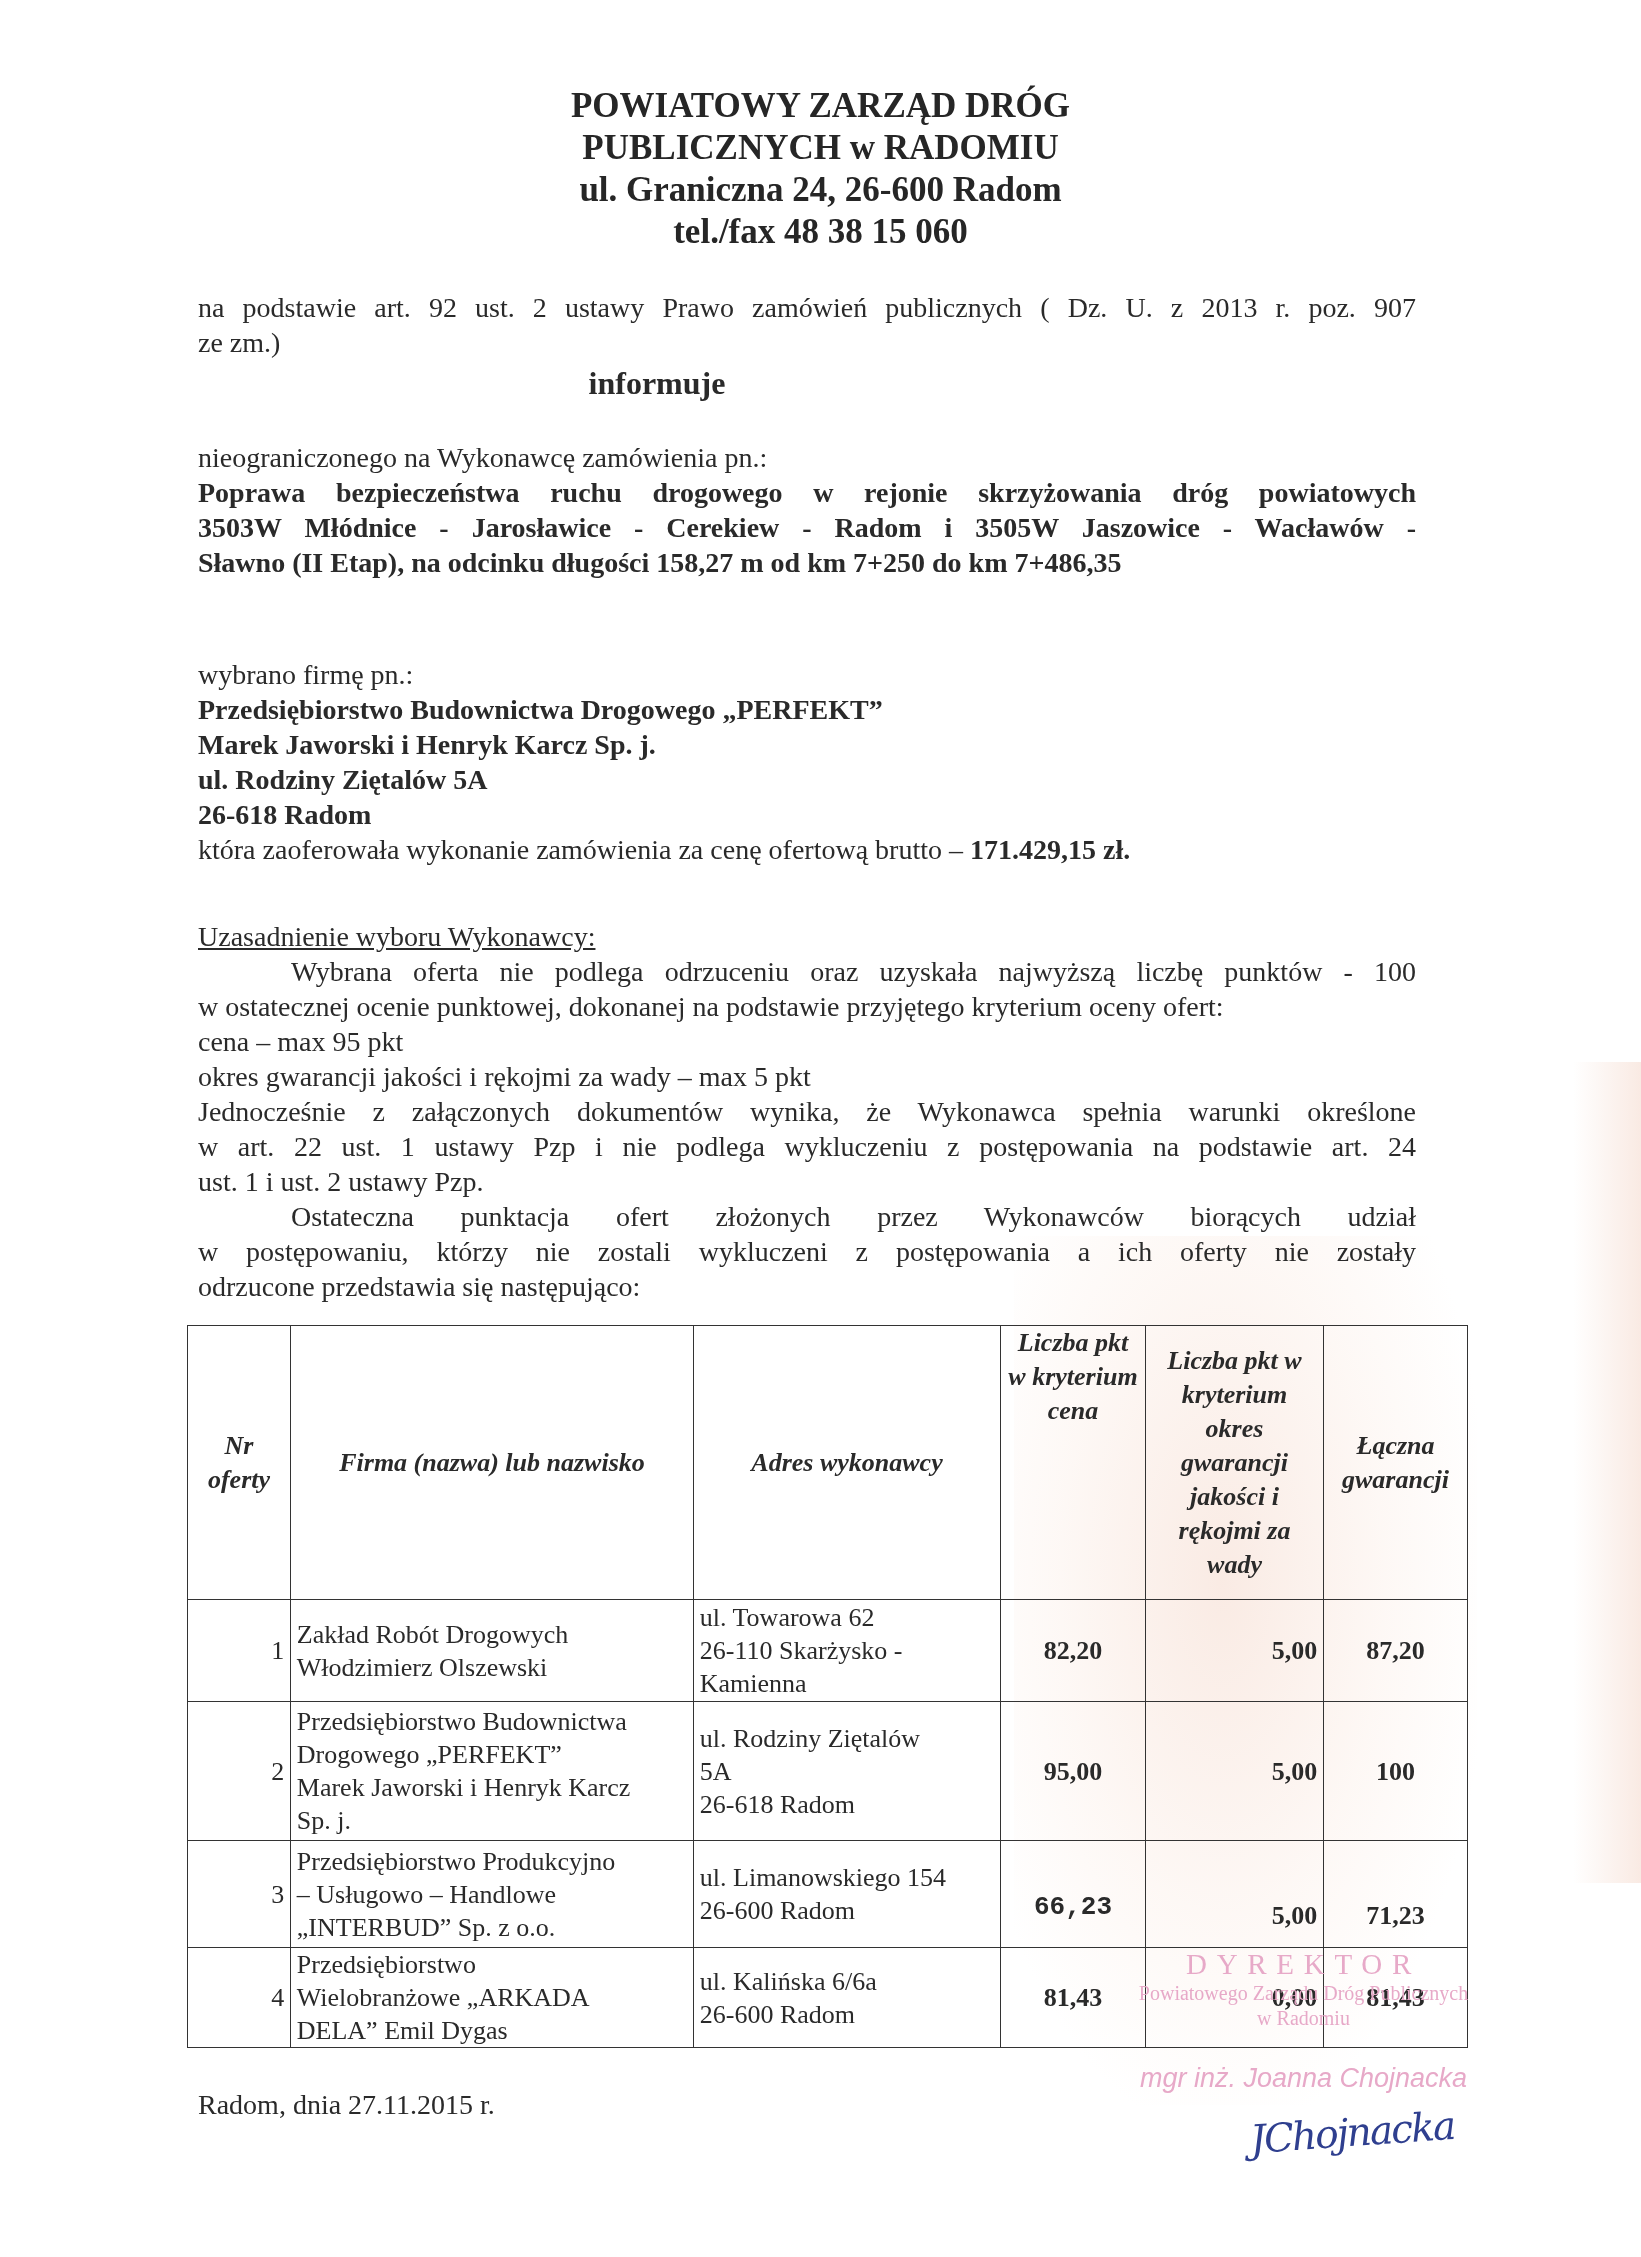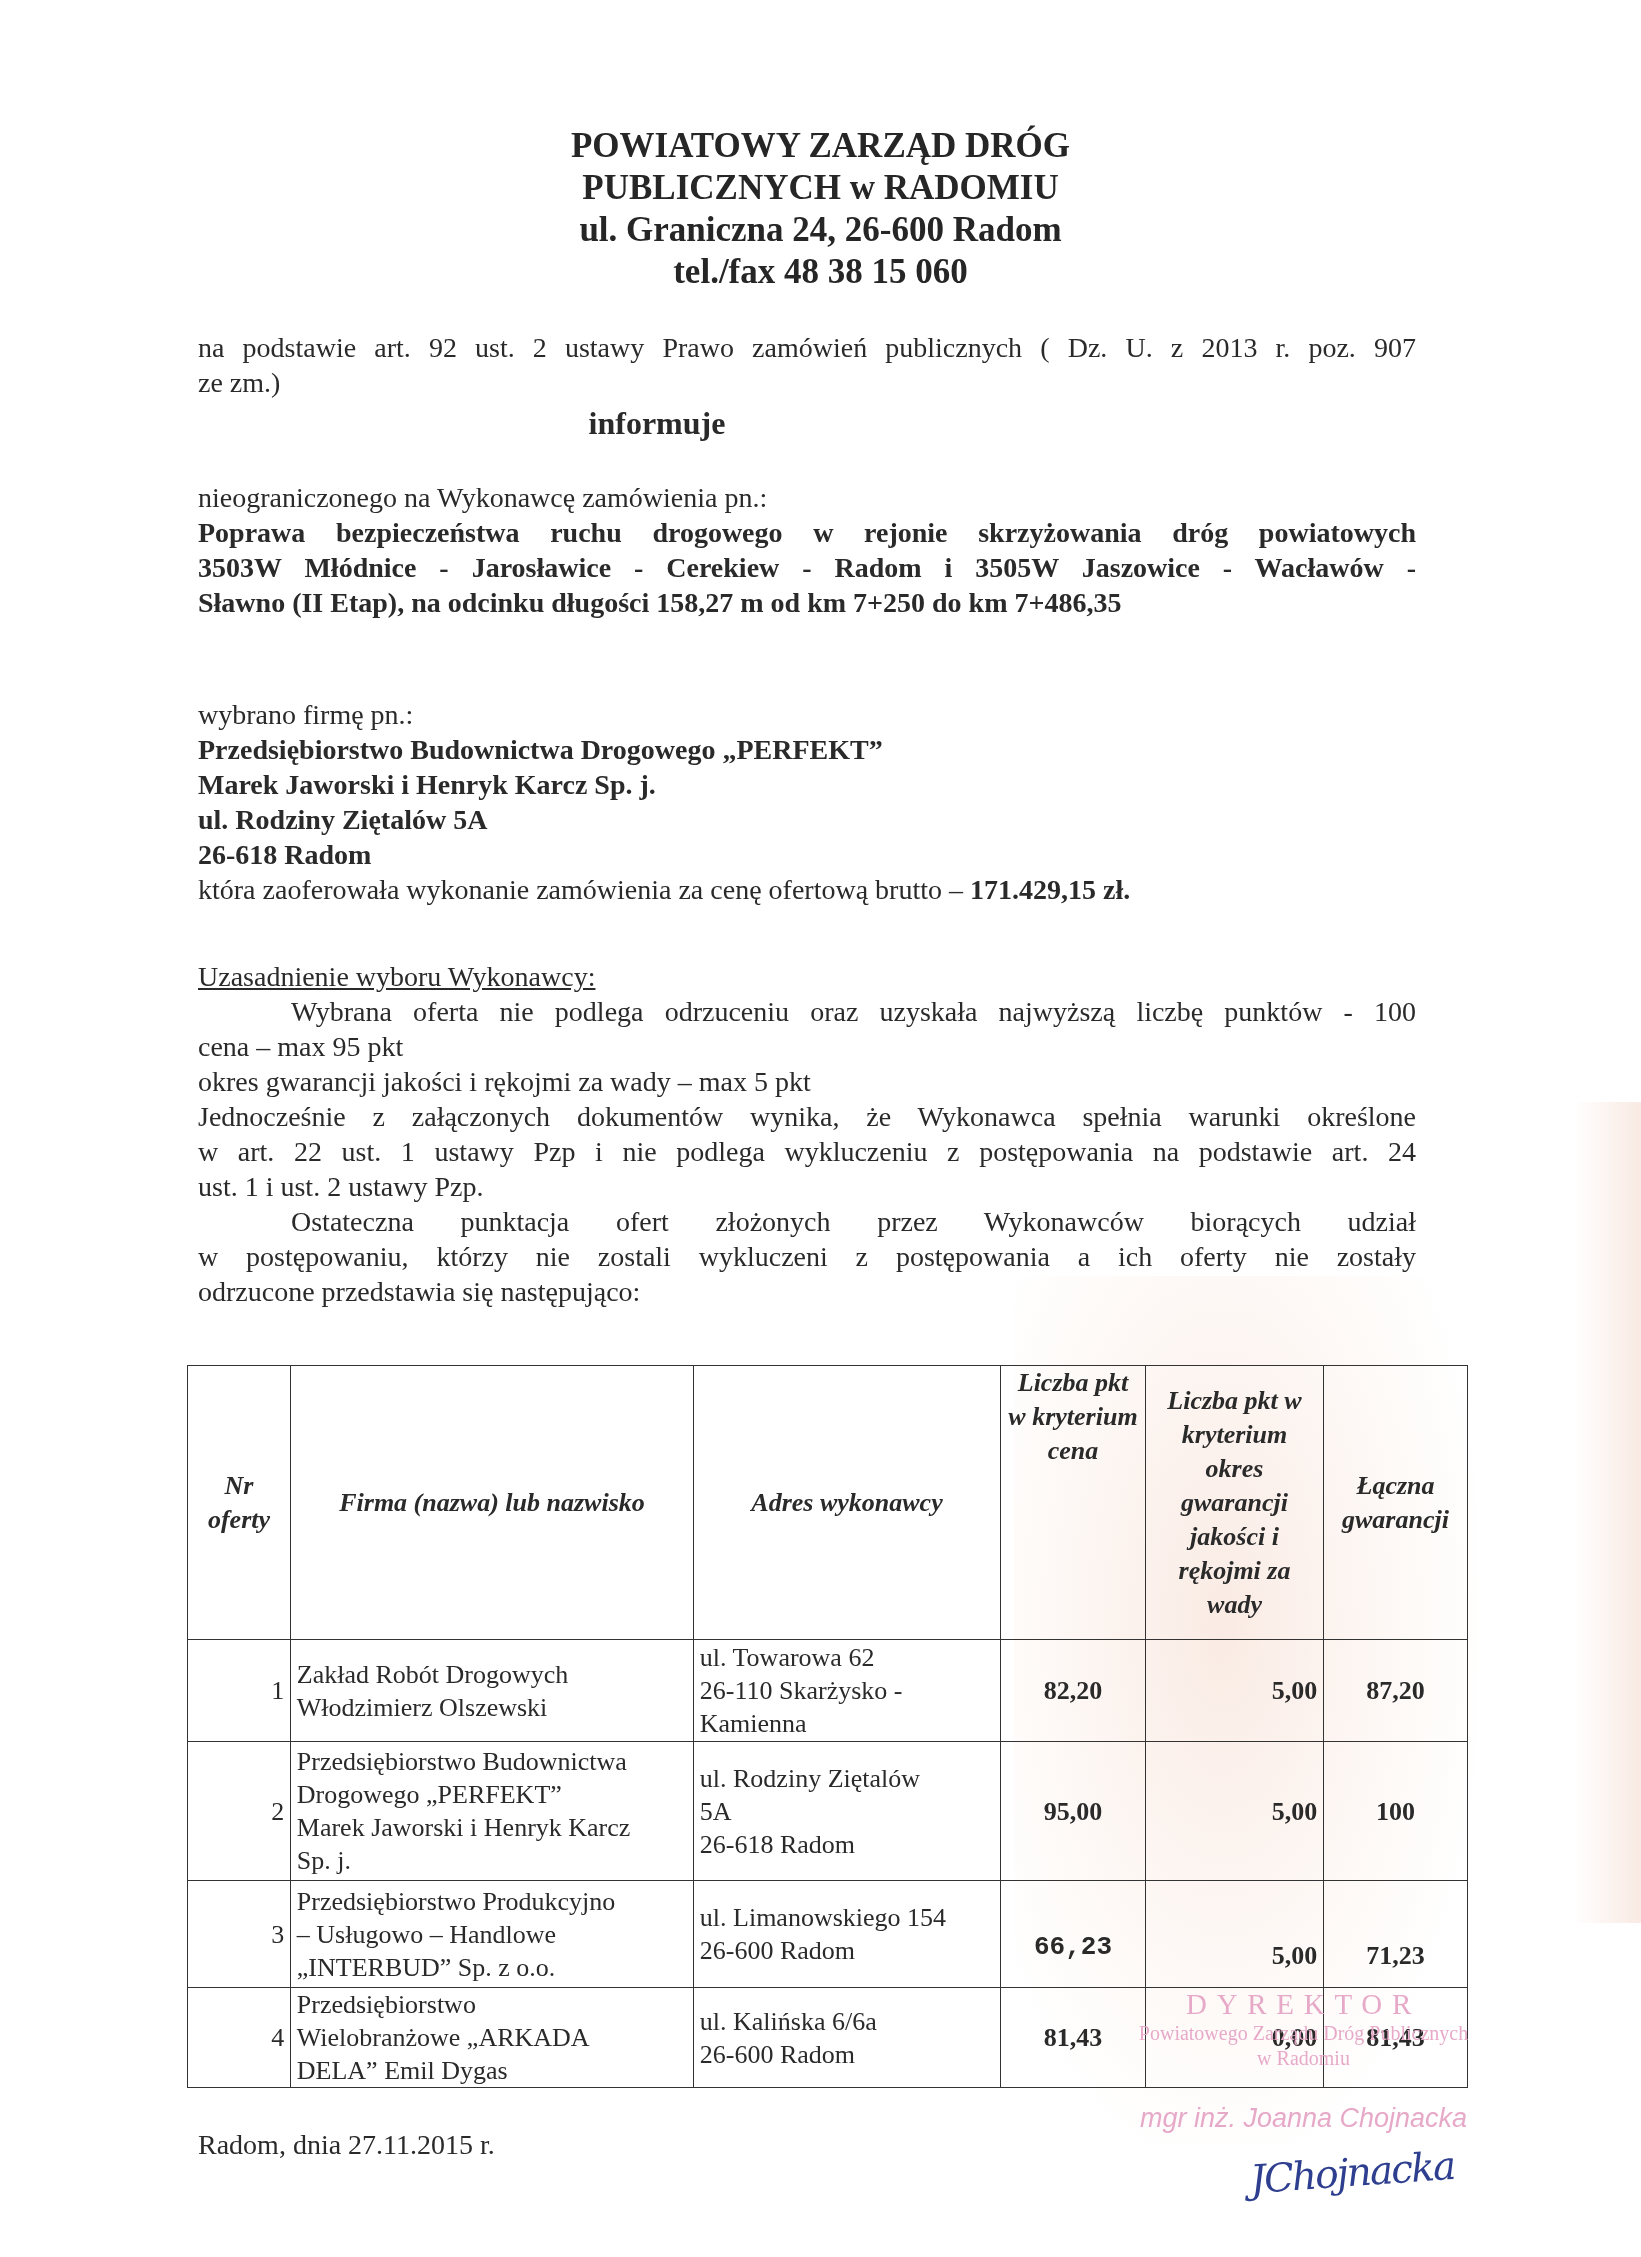--- a/index.html
+++ b/index.html
@@ -1,20 +1,20 @@
 <!DOCTYPE html>
 <html><head>
 <meta charset="utf-8">
 <style>
   html, body { margin: 0; padding: 0; }
   body {
     width: 1641px; height: 2257px; background: #ffffff; position: relative; overflow: hidden;
     font-family: "Liberation Serif", "DejaVu Serif", serif; color: #2a2a2a;
   }
-  .page { position: absolute; inset: 0; margin-top: 40px; }
+  .page { position: absolute; inset: 0; }
   .fade {
     position: absolute; left: 1014px; top: 1236px; width: 463px; height: 869px;
     background: radial-gradient(ellipse at 45% 40%, rgba(245,218,205,0.55) 0%, rgba(250,232,222,0.3) 45%, rgba(255,255,255,0) 75%);
     pointer-events: none;
   }
   .fade-right {
     position: absolute; right: 0; top: 1062px; width: 68px; height: 821px;
     background: linear-gradient(to left, rgba(245,220,208,0.6), rgba(255,255,255,0));
     pointer-events: none;
   }
@@ -73,20 +73,21 @@
     <div class="bold">Przedsiębiorstwo Budownictwa Drogowego „PERFEKT”</div>
     <div class="bold">Marek Jaworski i Henryk Karcz Sp. j.</div>
     <div class="bold">ul. Rodziny Ziętalów 5A</div>
     <div class="bold">26-618 Radom</div>
     <div><span>która zaoferowała wykonanie zamówienia za cenę ofertową brutto – </span><span class="bold">171.429,15 zł.</span></div>
   </div>
 
   <div class="abs p" style="left:198px; top:919px; width:1218px;">
     <div class="under">Uzasadnienie wyboru Wykonawcy:</div>
     <div class="just" style="text-indent:93px;">Wybrana oferta nie podlega odrzuceniu oraz uzyskała najwyższą liczbę punktów - 100</div>
+    <div>w ostatecznej ocenie punktowej, dokonanej na podstawie przyjętego kryterium oceny ofert:</div>
     <div>cena – max 95 pkt</div>
     <div>okres gwarancji jakości i rękojmi za wady – max 5 pkt</div>
     <div class="just">Jednocześnie z załączonych dokumentów wynika, że Wykonawca spełnia warunki określone</div>
     <div class="just">w art. 22 ust. 1 ustawy Pzp i nie podlega wykluczeniu z postępowania na podstawie art. 24</div>
     <div>ust. 1 i ust. 2 ustawy Pzp.</div>
     <div class="just" style="padding-left:93px;">Ostateczna punktacja ofert złożonych przez Wykonawców biorących udział</div>
     <div class="just">w postępowaniu, którzy nie zostali wykluczeni z postępowania a ich oferty nie zostały</div>
     <div>odrzucone przedstawia się następująco:</div>
   </div>
 

